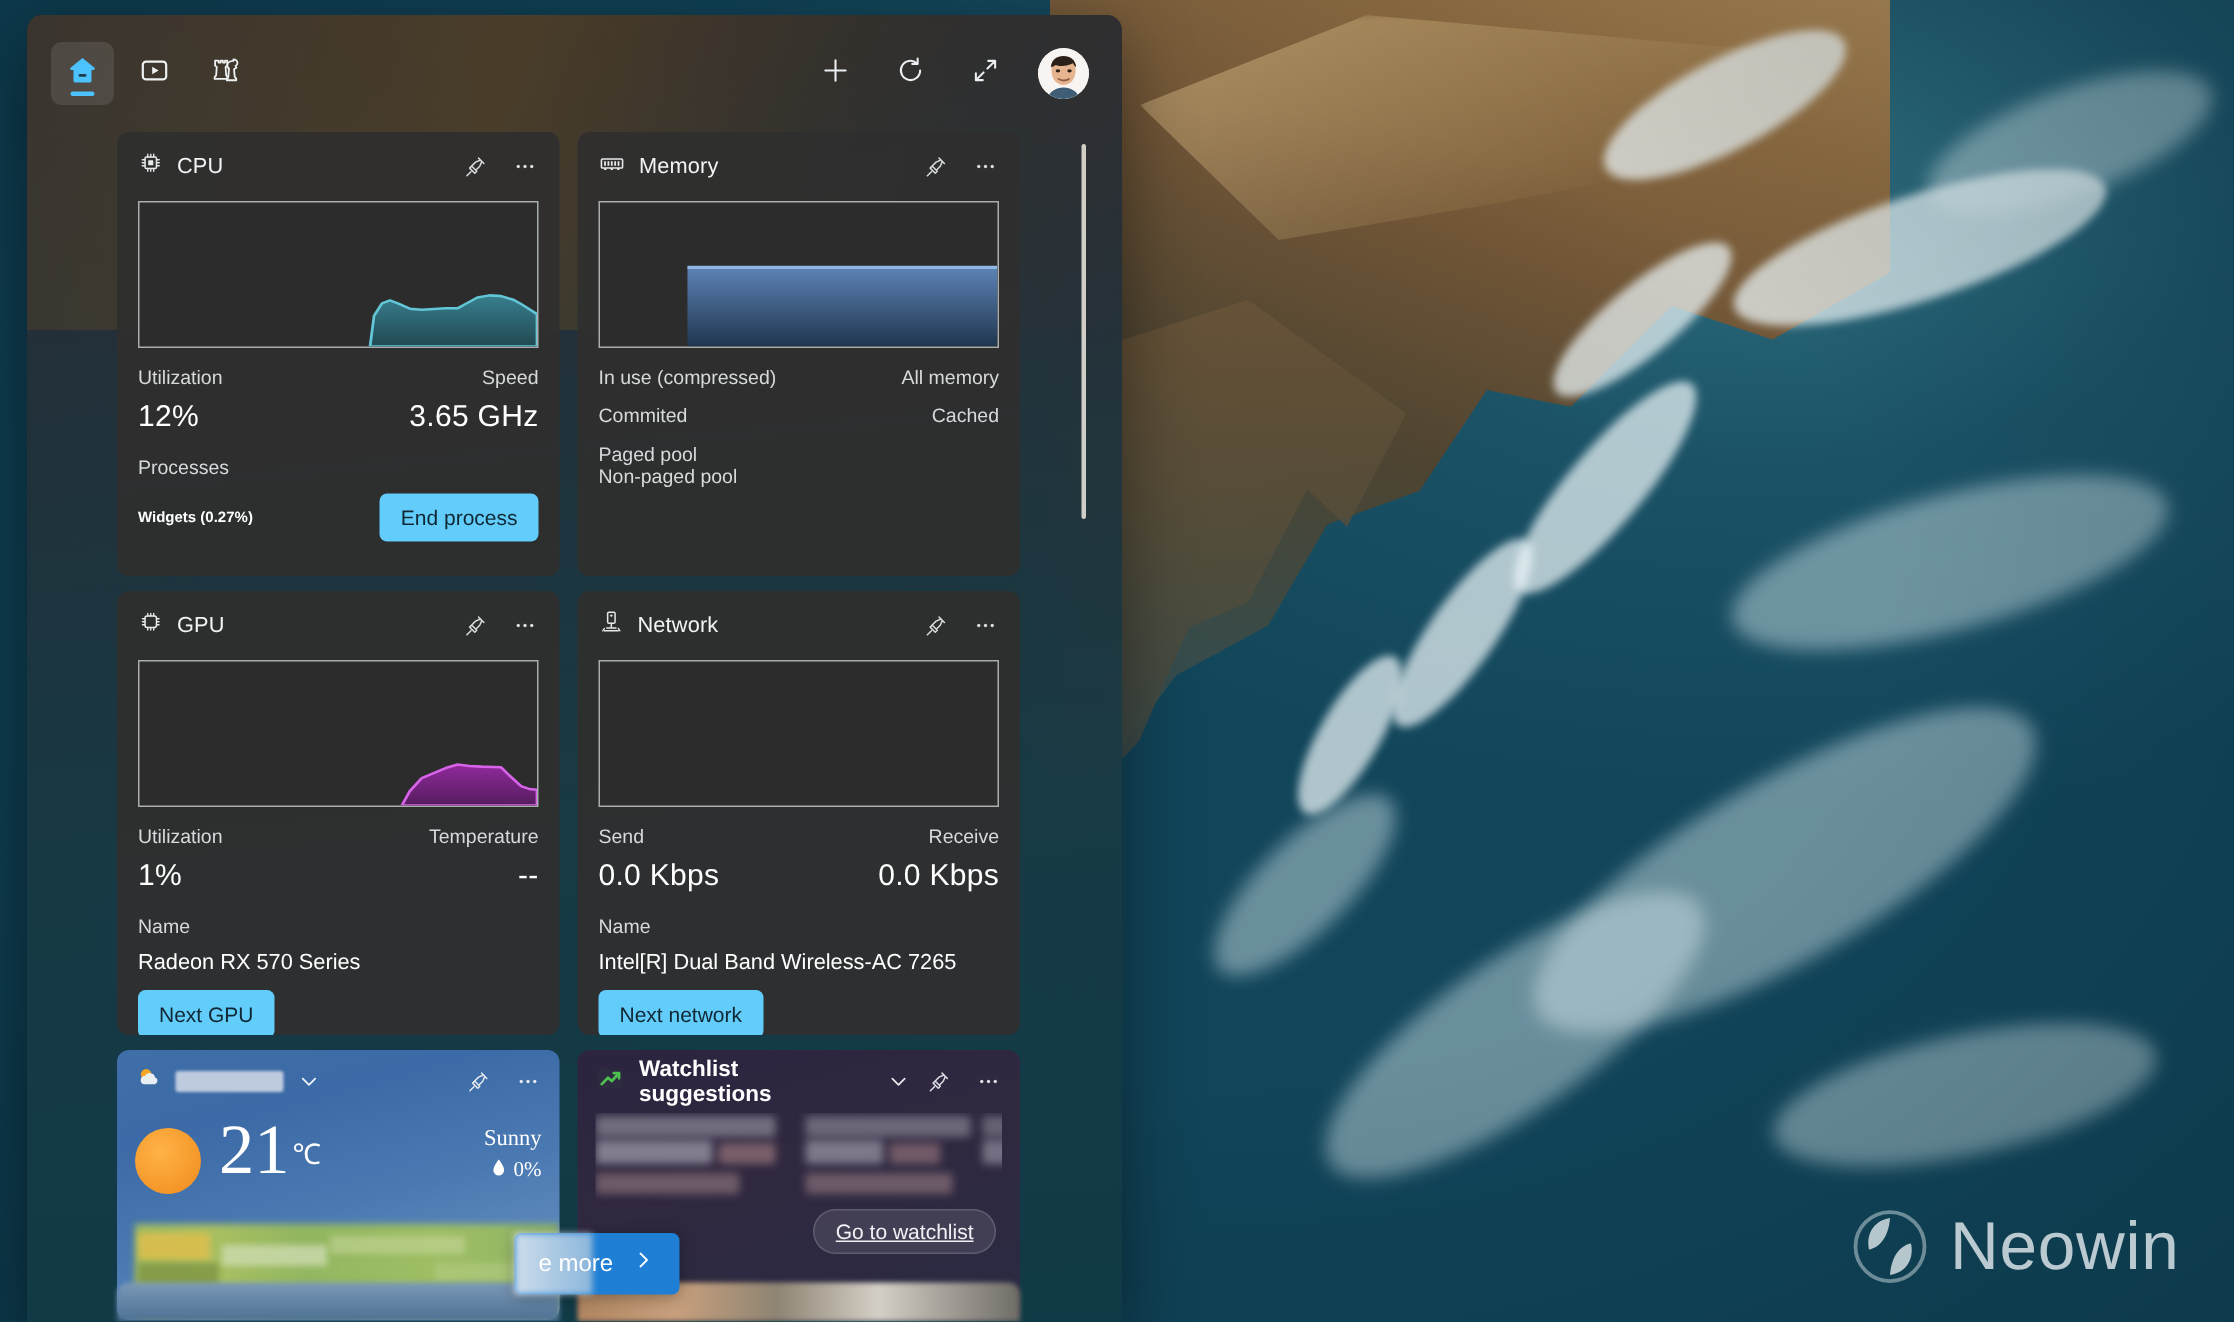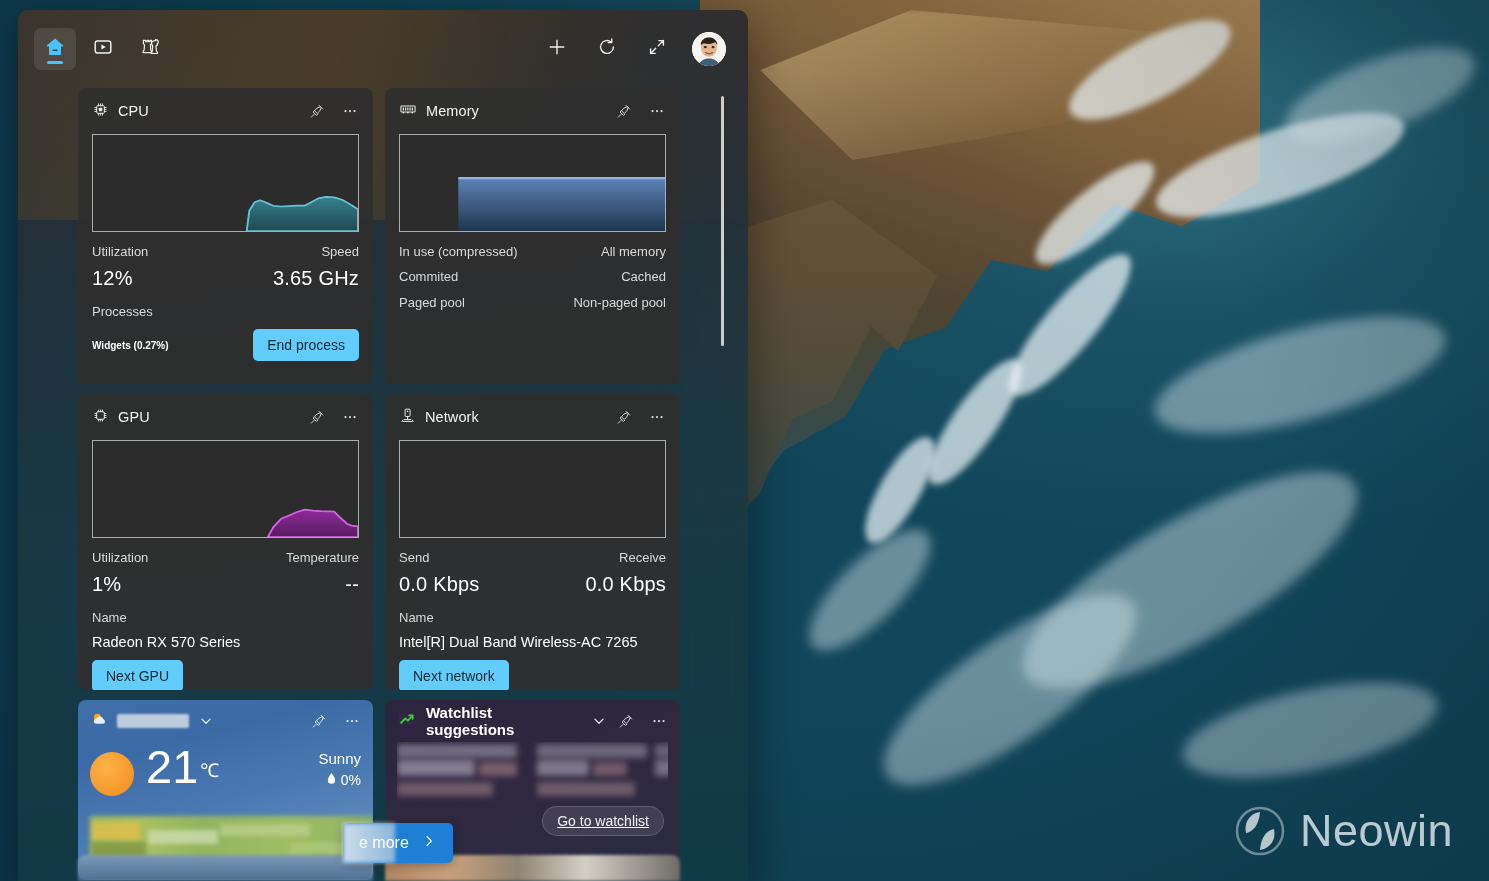--- a/index.html
+++ b/index.html
@@ -149,21 +149,21 @@
   .card.weather {
     height: 180px; padding: 10px 12px 0 12px;
     background: linear-gradient(165deg, #3f6ea8 0%, #3b6aa6 25%, #4a79b2 55%, #6f97c4 100%);
   }
   .w-head { display: flex; align-items: center; gap: 8px; height: 22px; }
   .w-redact {
     width: 72px; height: 14px; border-radius: 2px;
     background: rgba(222,228,236,.80); filter: blur(1.2px);
   }
   .w-chev { cursor: pointer; color: #eef3f8; display: flex; }
-  .w-body { display: flex; align-items: flex-start; margin-top: 12px; position: relative; }
+  .w-body { display: flex; align-items: flex-start; margin-top: 12px; position: relative; font-family: Liberation Serif, serif; }
   .w-sun { width: 44px; height: 44px; border-radius: 50%; background: radial-gradient(circle at 38% 34%, #ffb347, #f08a1b); margin-top: 8px; }
   .w-temp { font-size: 47px; color: #ffffff; font-weight: 300; line-height: 46px; margin-left: 12px; }
   .w-unit { font-size: 19px; vertical-align: top; position: relative; top: 4px; left: 2px; }
   .w-right { margin-left: auto; text-align: right; padding-top: 6px; }
   .w-cond { font-size: 15px; color: #ffffff; }
   .w-precip { font-size: 14px; color: #ffffff; margin-top: 4px; display: flex; align-items: center; justify-content: flex-end; gap: 4px; }
   .w-graph {
     position: absolute; left: 12px; right: 0; bottom: 0; height: 64px;
     background:
       linear-gradient(90deg,
@@ -442,21 +442,21 @@
           <div class="stat-row r-lab">
             <span class="stat-label">In use (compressed)</span>
             <span class="stat-label">All memory</span>
           </div>
 
           <div class="stat-row" style="margin-top:10px;">
             <span class="stat-label">Commited</span>
             <span class="stat-label">Cached</span>
           </div>
 
-          <div class="stat-row" style="margin-top:11px;">
+          <div class="stat-row" style="margin-top:11px;flex-direction:column;">
             <span class="stat-label">Paged pool</span>
             <span class="stat-label">Non-paged pool</span>
           </div>
         </div>
 
         <div class="card sys">
           <div class="card-head">
             <span>
               <svg width="17" height="17" viewBox="0 0 24 24">
                 <rect x="6.6" y="6.6" width="10.8" height="10.8" rx="2" fill="none" stroke="#e7eaeb" stroke-width="1.4"></rect>

